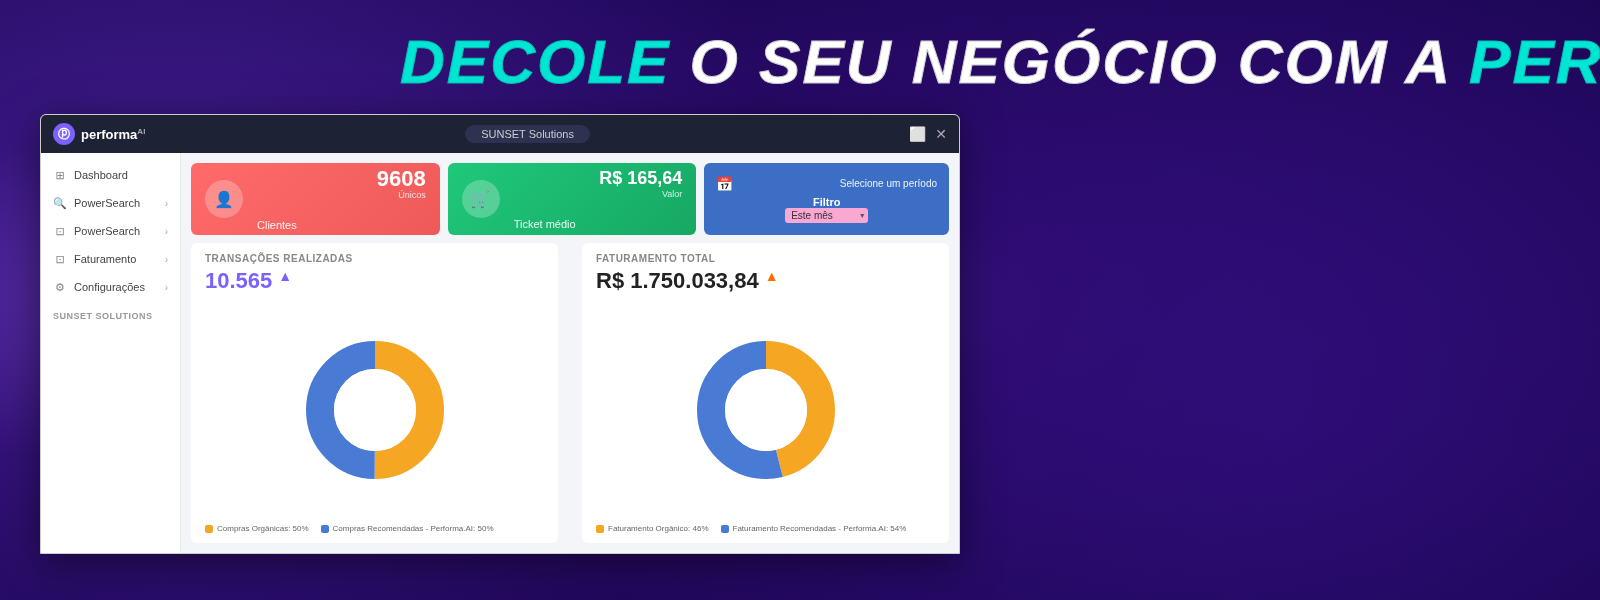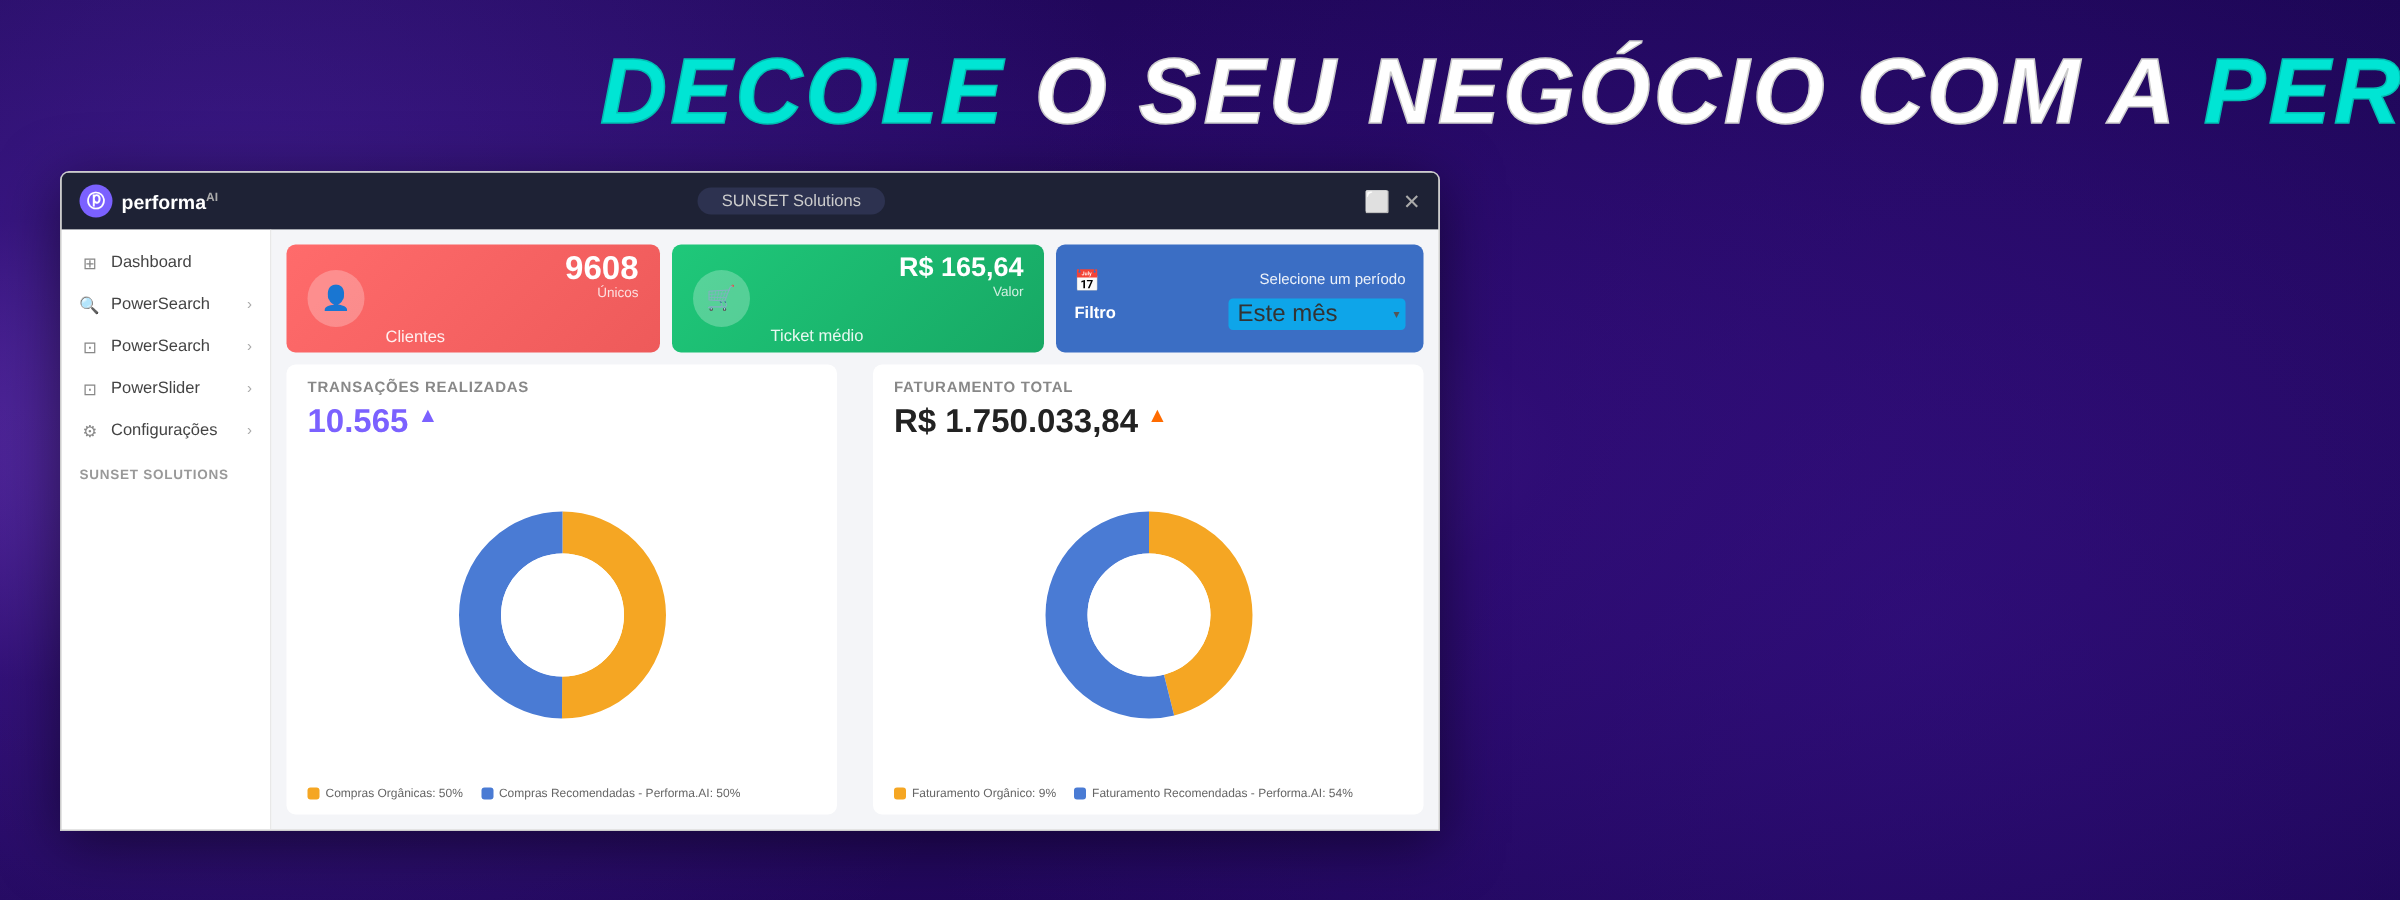--- a/index.html
+++ b/index.html
@@ -334,41 +334,42 @@
       font-size: 10px;
       color: rgba(255,255,255,0.9);
       flex: 1;
       text-align: right;
     }
 
     .db-filter-row2 {
       display: flex;
       align-items: center;
       justify-content: space-between;
+      flex-direction: column;
     }
 
     .db-filter-label {
       font-size: 11px;
       color: white;
       font-weight: 600;
     }
 
     .db-select-wrapper {
       position: relative;
       display: inline-flex;
       align-items: center;
     }
 
     .db-select-wrapper select {
       appearance: none;
-      background: #0ea5e9;
+      background: #f9a8d4;
       border: none;
       border-radius: 3px;
       padding: 2px 18px 2px 6px;
-      font-size: 16px;
+      font-size: 10px;
       color: #333;
       cursor: pointer;
     }
 
     .db-select-arrow {
       position: absolute;
       right: 4px;
       font-size: 8px;
       color: #555;
       pointer-events: none;
@@ -505,21 +506,21 @@
           <div class="db-nav-item">
             <div class="db-nav-item-left">
               <span class="db-nav-icon">⊡</span>
               <span class="db-nav-label">PowerSearch</span>
             </div>
             <span class="db-nav-arrow">›</span>
           </div>
           <div class="db-nav-item">
             <div class="db-nav-item-left">
               <span class="db-nav-icon">⊡</span>
-              <span class="db-nav-label">PowerSlider</span>
+              <span class="db-nav-label">Faturamento</span>
             </div>
             <span class="db-nav-arrow">›</span>
           </div>
           <div class="db-nav-item">
             <div class="db-nav-item-left">
               <span class="db-nav-icon">⚙</span>
               <span class="db-nav-label">Configurações</span>
             </div>
             <span class="db-nav-arrow">›</span>
           </div>
@@ -610,21 +611,21 @@
                 <svg width="150" height="150" viewBox="0 0 150 150">
 
                   <circle cx="75" cy="75" r="55" fill="none" stroke="#f5a623" stroke-width="28" stroke-dasharray="158.97 186.63" stroke-dashoffset="0" transform="rotate(-90 75 75)"></circle>
                   <circle cx="75" cy="75" r="55" fill="none" stroke="#4a7bd4" stroke-width="28" stroke-dasharray="186.63 158.97" stroke-dashoffset="-158.97" transform="rotate(-90 75 75)"></circle>
                   <circle cx="75" cy="75" r="41" fill="white"></circle>
                 </svg>
               </div>
               <div class="db-chart-legend">
                 <div class="db-legend-item">
                   <div class="db-legend-dot" style="background:#f5a623;"></div>
-                  <span>Faturamento Orgânico: 9%</span>
+                  <span>Faturamento Orgânico: 46%</span>
                 </div>
                 <div class="db-legend-item">
                   <div class="db-legend-dot" style="background:#4a7bd4;"></div>
                   <span>Faturamento Recomendadas - Performa.AI: 54%</span>
                 </div>
               </div>
             </div>
 
           </div>
 

